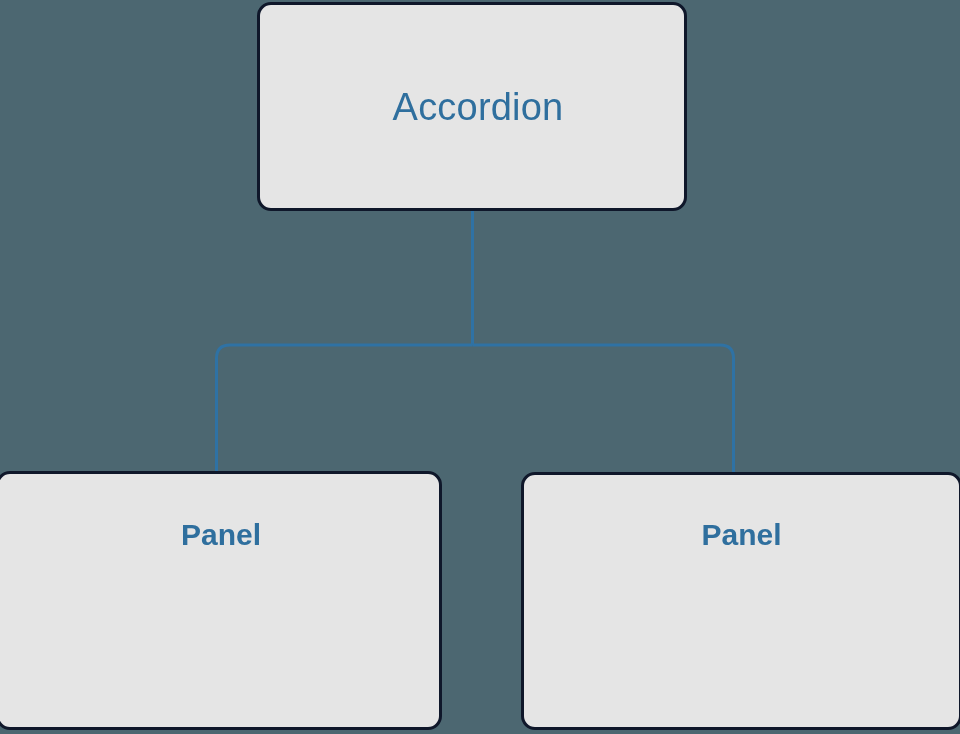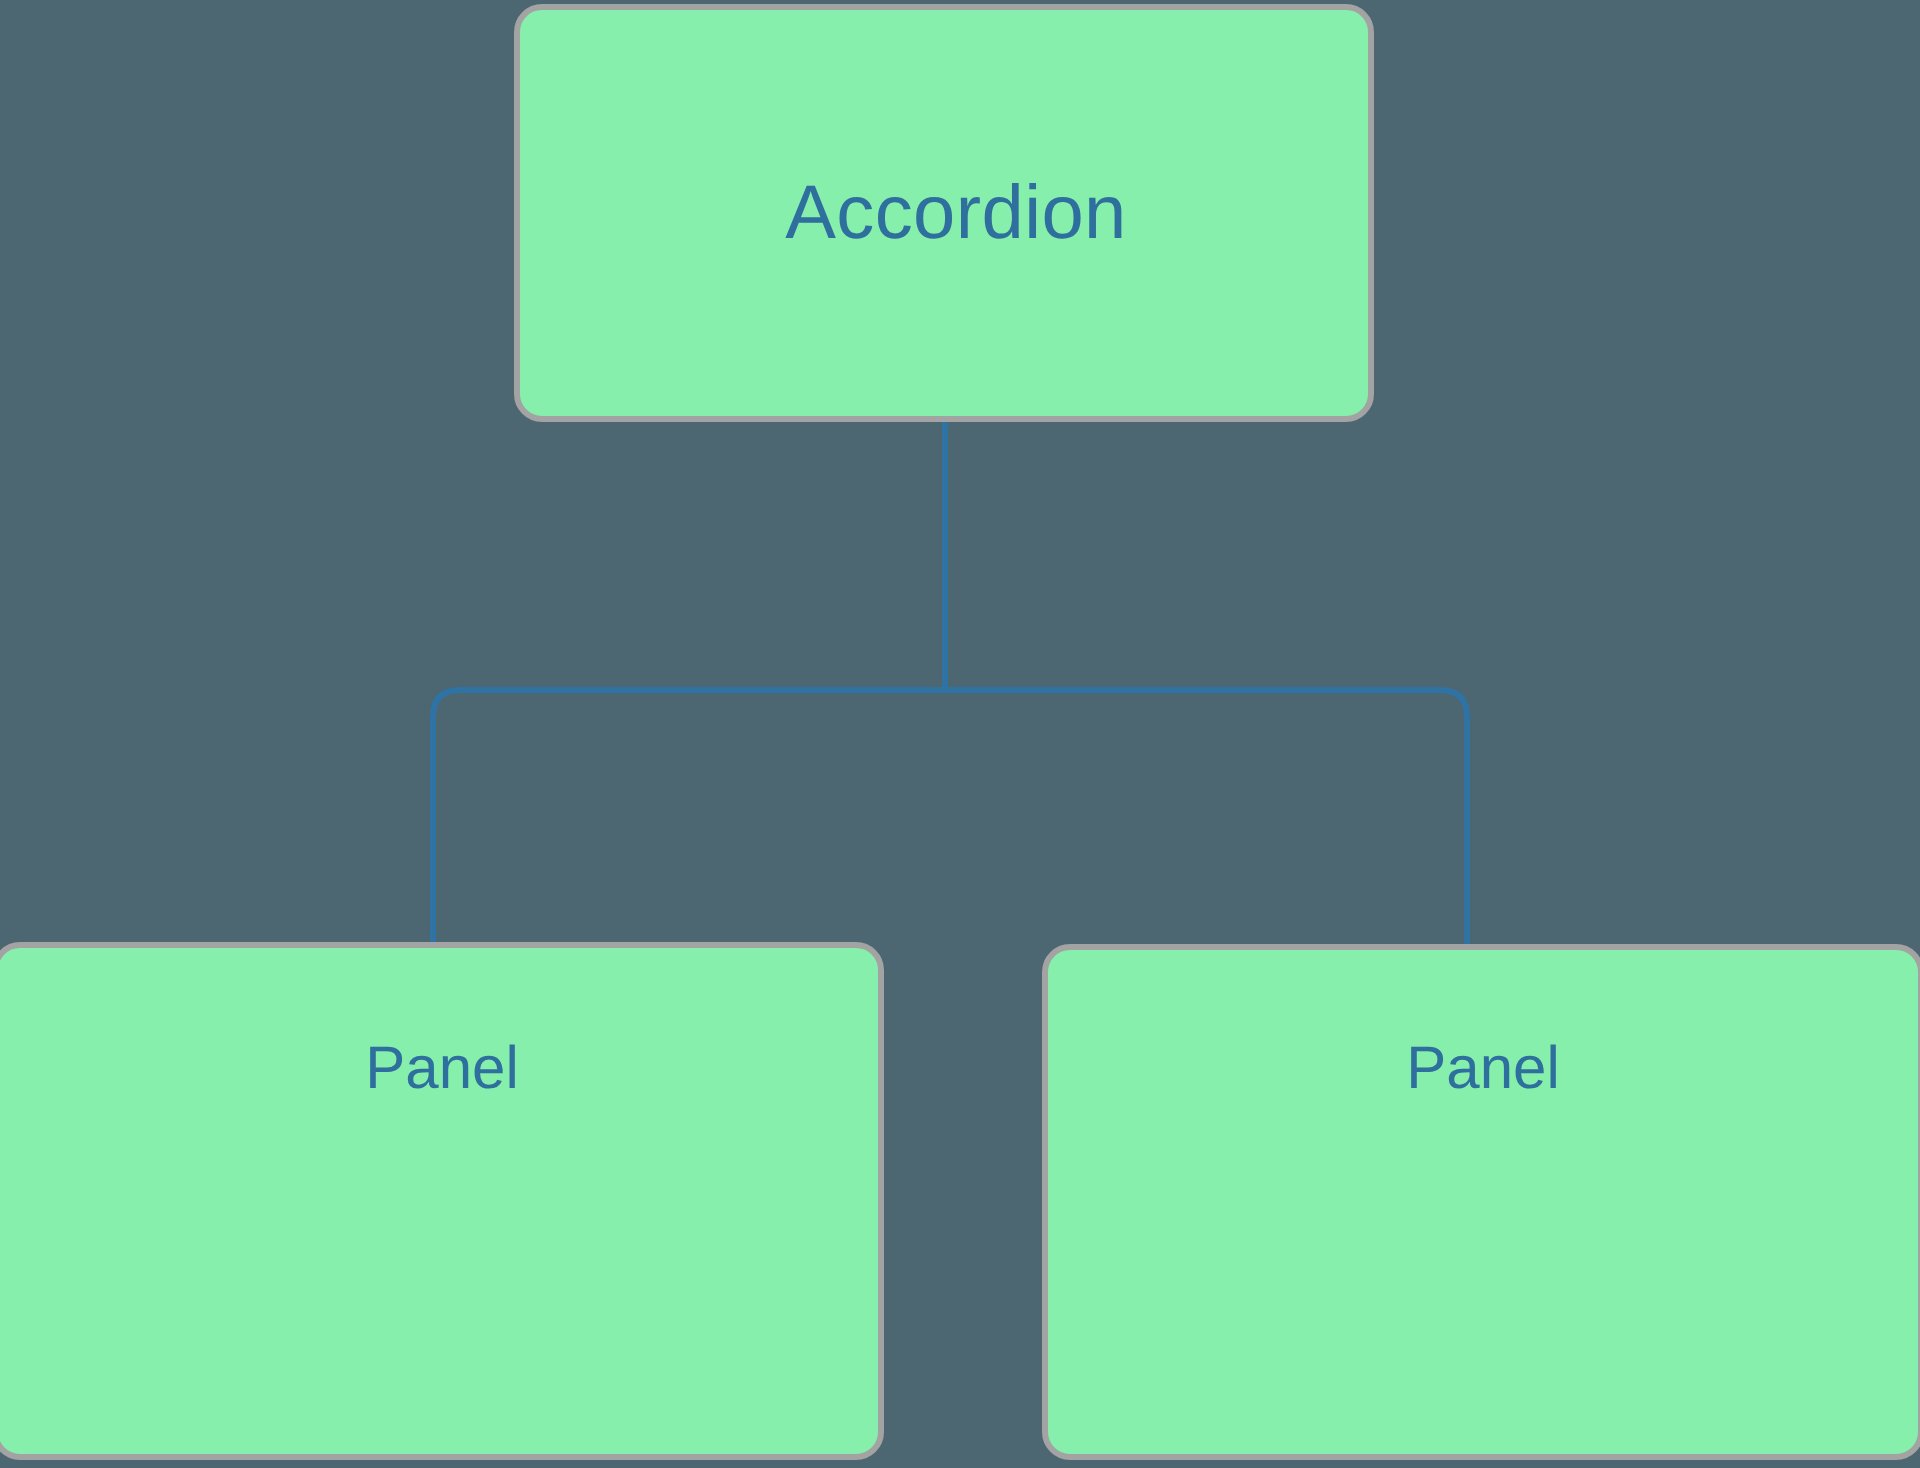--- a/index.html
+++ b/index.html
@@ -27,22 +27,22 @@
     left: 0;
     top: 0;
     width: 960px;
     height: 734px;
     pointer-events: none;
   }
 
   
   .node {
     position: absolute;
-    background: #86efac;
-    border: 3px solid #a3a3a3;
+    background: #e5e5e5;
+    border: 3px solid #0f172a;
     border-radius: 14px;
     box-sizing: border-box;
     padding-left: 12px;
   }
 
   
   #node-accordion {
     left: 257px;
     top: 2px;
     width: 430px;
@@ -78,21 +78,21 @@
   #node-panel-right {
     left: 521px;
     top: 472px;
     width: 441px;
     height: 258px;
   }
 
   .panel-label {
     color: #2f6f9e;
     font-size: 30px;
-    font-weight: 400;
+    font-weight: 700;
     line-height: 1;
     white-space: nowrap;
     position: absolute;
   }
 
   #node-panel-left .panel-label {
     left: 0;
     right: 0;
     top: 46px;
     text-align: center;

